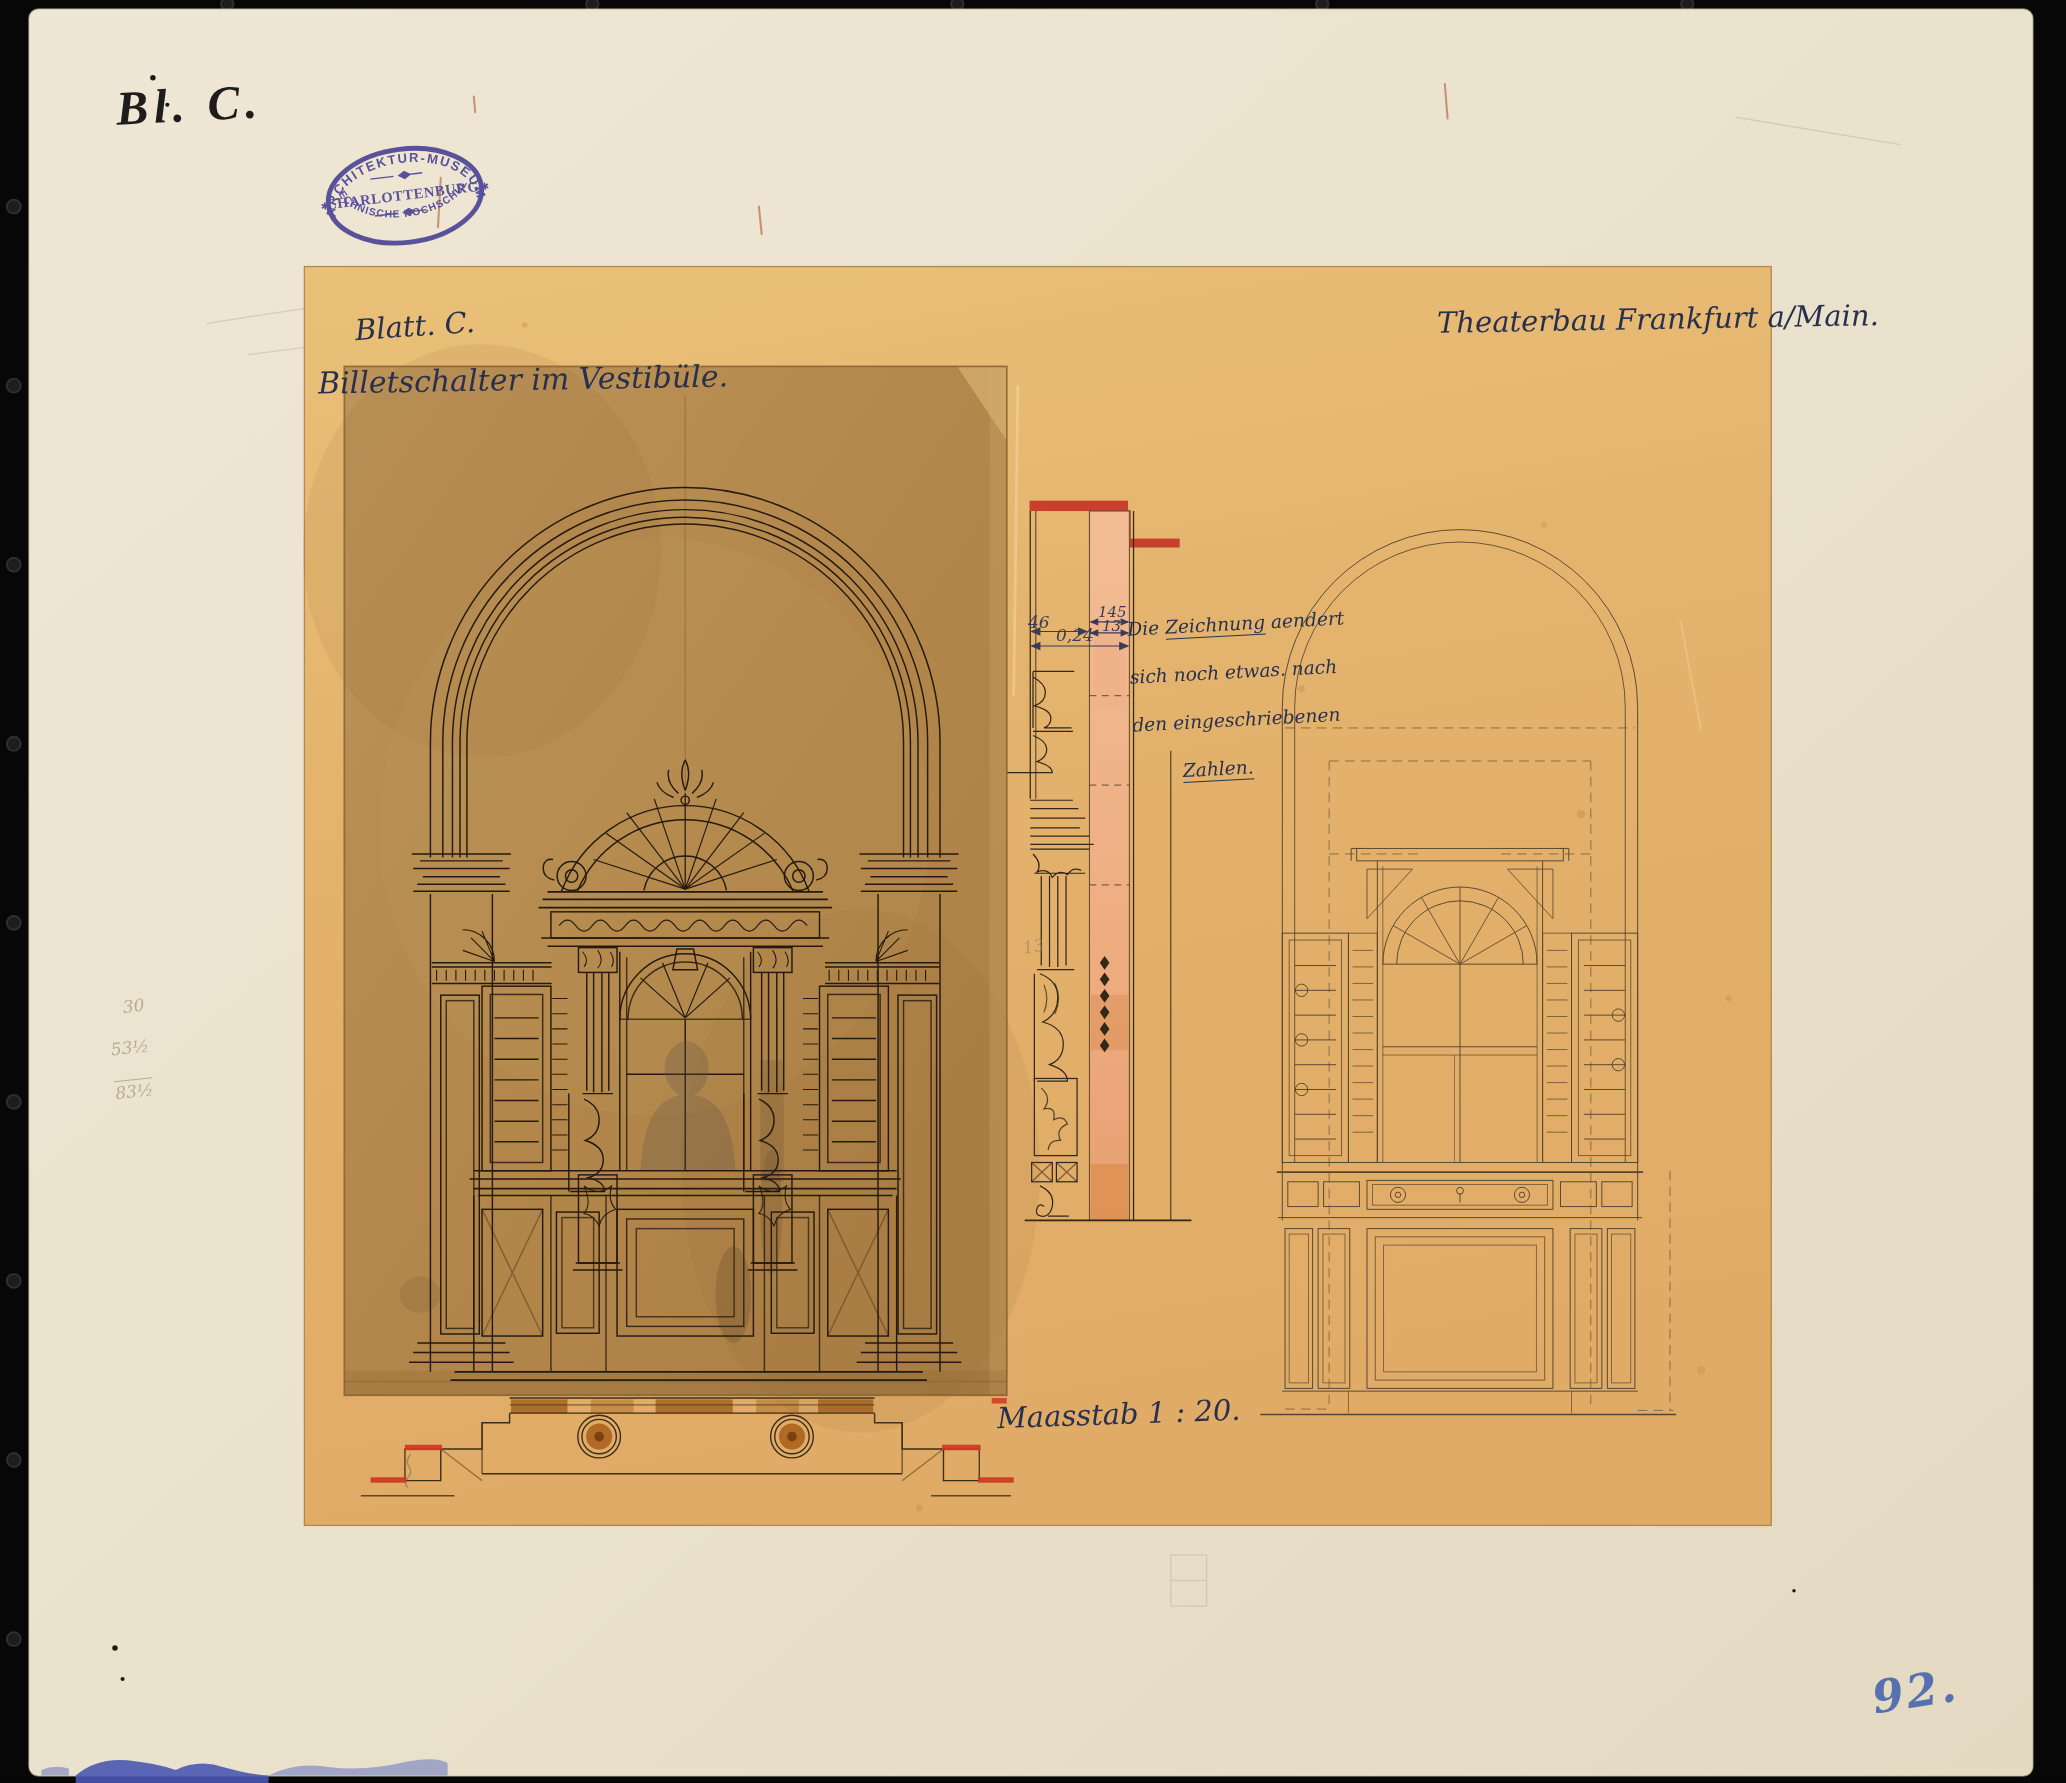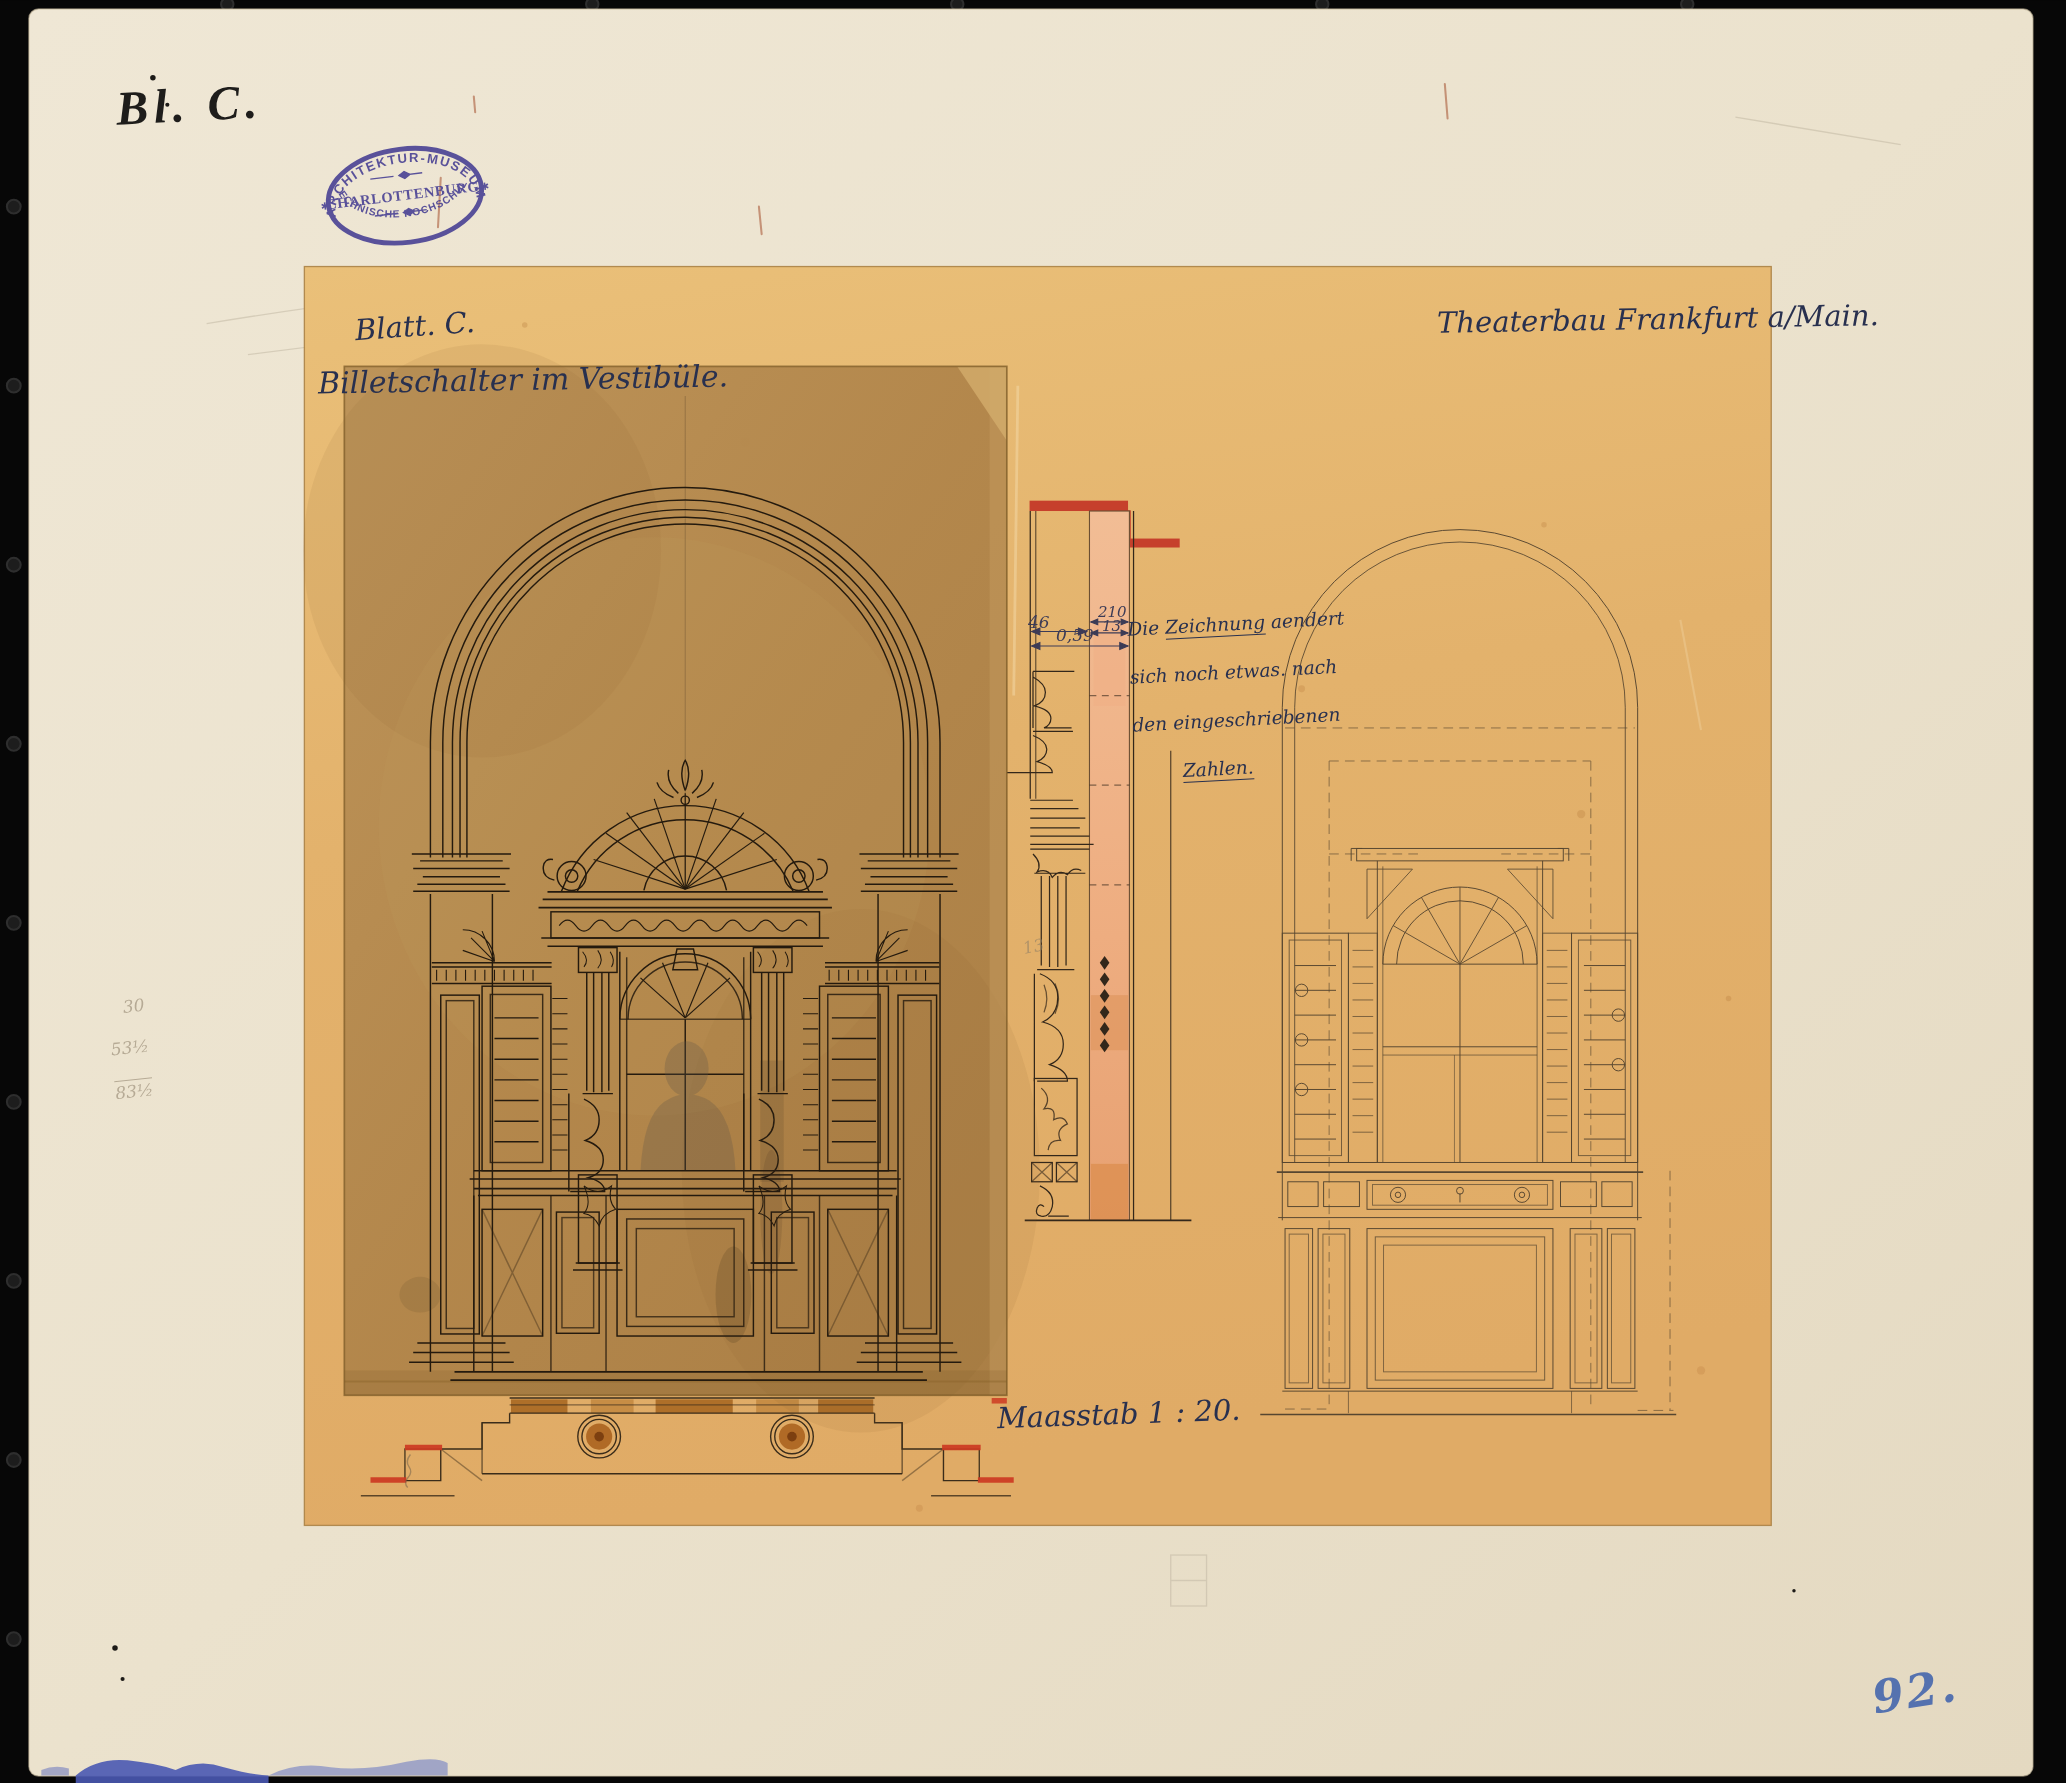--- a/index.html
+++ b/index.html
@@ -539,23 +539,23 @@
 <div class="txt hw" style="left:318px;top:362px;font-size:30px;transform:rotate(-1deg);">Billetschalter im Vestibüle.</div>
 <div class="txt hw" style="left:1437px;top:302px;font-size:29px;transform:rotate(-1deg);">Theaterbau Frankfurt a/Main.</div>
 <div class="txt hw" style="left:997px;top:1397px;font-size:29px;transform:rotate(-2deg);">Maasstab 1 : 20.</div>
 
 <div class="txt hw note-line" style="left:1131px;top:612px;transform:rotate(-3deg);"><span>Die </span><span class="u">Zeichnung</span><span> aendert</span><br>
 <span>sich noch etwas. nach</span><br>
 <span>den eingeschriebenen</span><br>
 <span class="u" style="margin-left:48px;">Zahlen.</span></div>
 
 <div class="txt dim" style="left:1028px;top:612px;">46</div>
-<div class="txt dim" style="left:1098px;top:603px;font-size:15px;">210</div>
+<div class="txt dim" style="left:1098px;top:603px;font-size:15px;">145</div>
 <div class="txt dim" style="left:1102px;top:617px;font-size:15px;">13</div>
-<div class="txt dim" style="left:1056px;top:625px;">0,59</div>
+<div class="txt dim" style="left:1056px;top:625px;">0,24</div>
 <div class="txt pencil" style="left:1023px;top:937px;font-size:16.5px;transform:rotate(-12deg);">13</div>
 
 <div class="txt pencil" style="left:101px;top:997px;font-size:17px;line-height:20.7px;text-align:right;width:48px;transform:rotate(-6deg);"><span>30</span><br>
 <span>53½</span><br>
 <span style="border-top:1.4px solid #8a7c66;display:inline-block;padding-top:1.4px;">83½</span></div>
 
 <div class="txt inv-number" style="left:1872px;top:1665px;">92.</div>
 
 </div>
 

